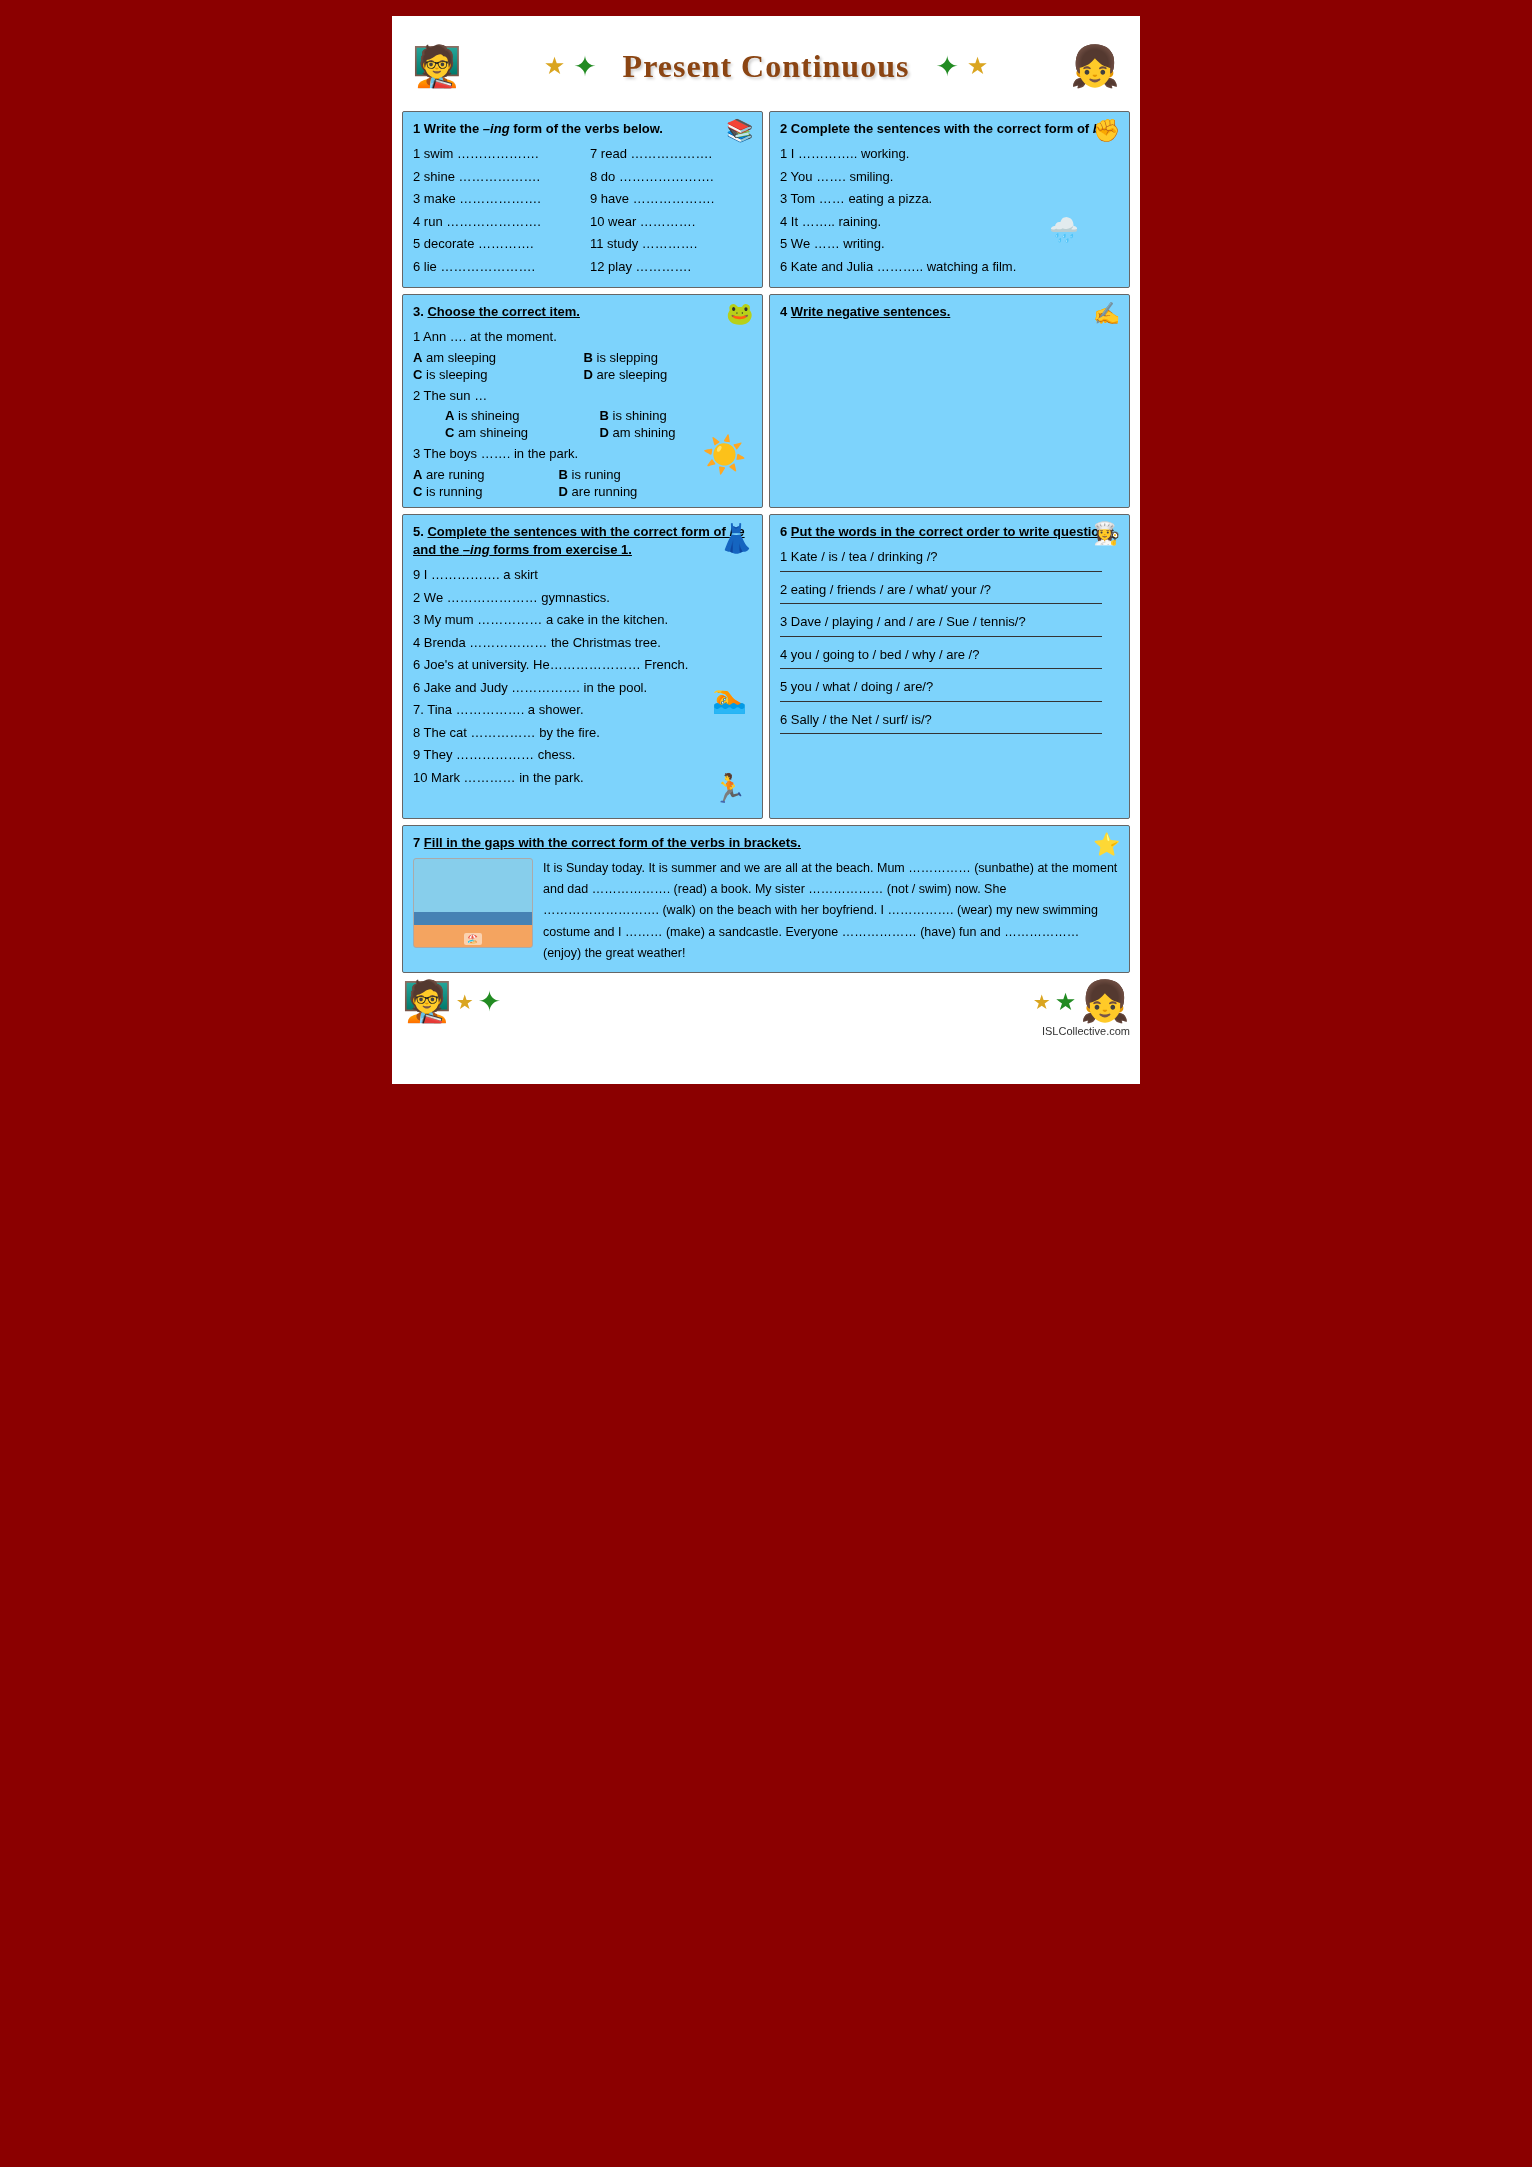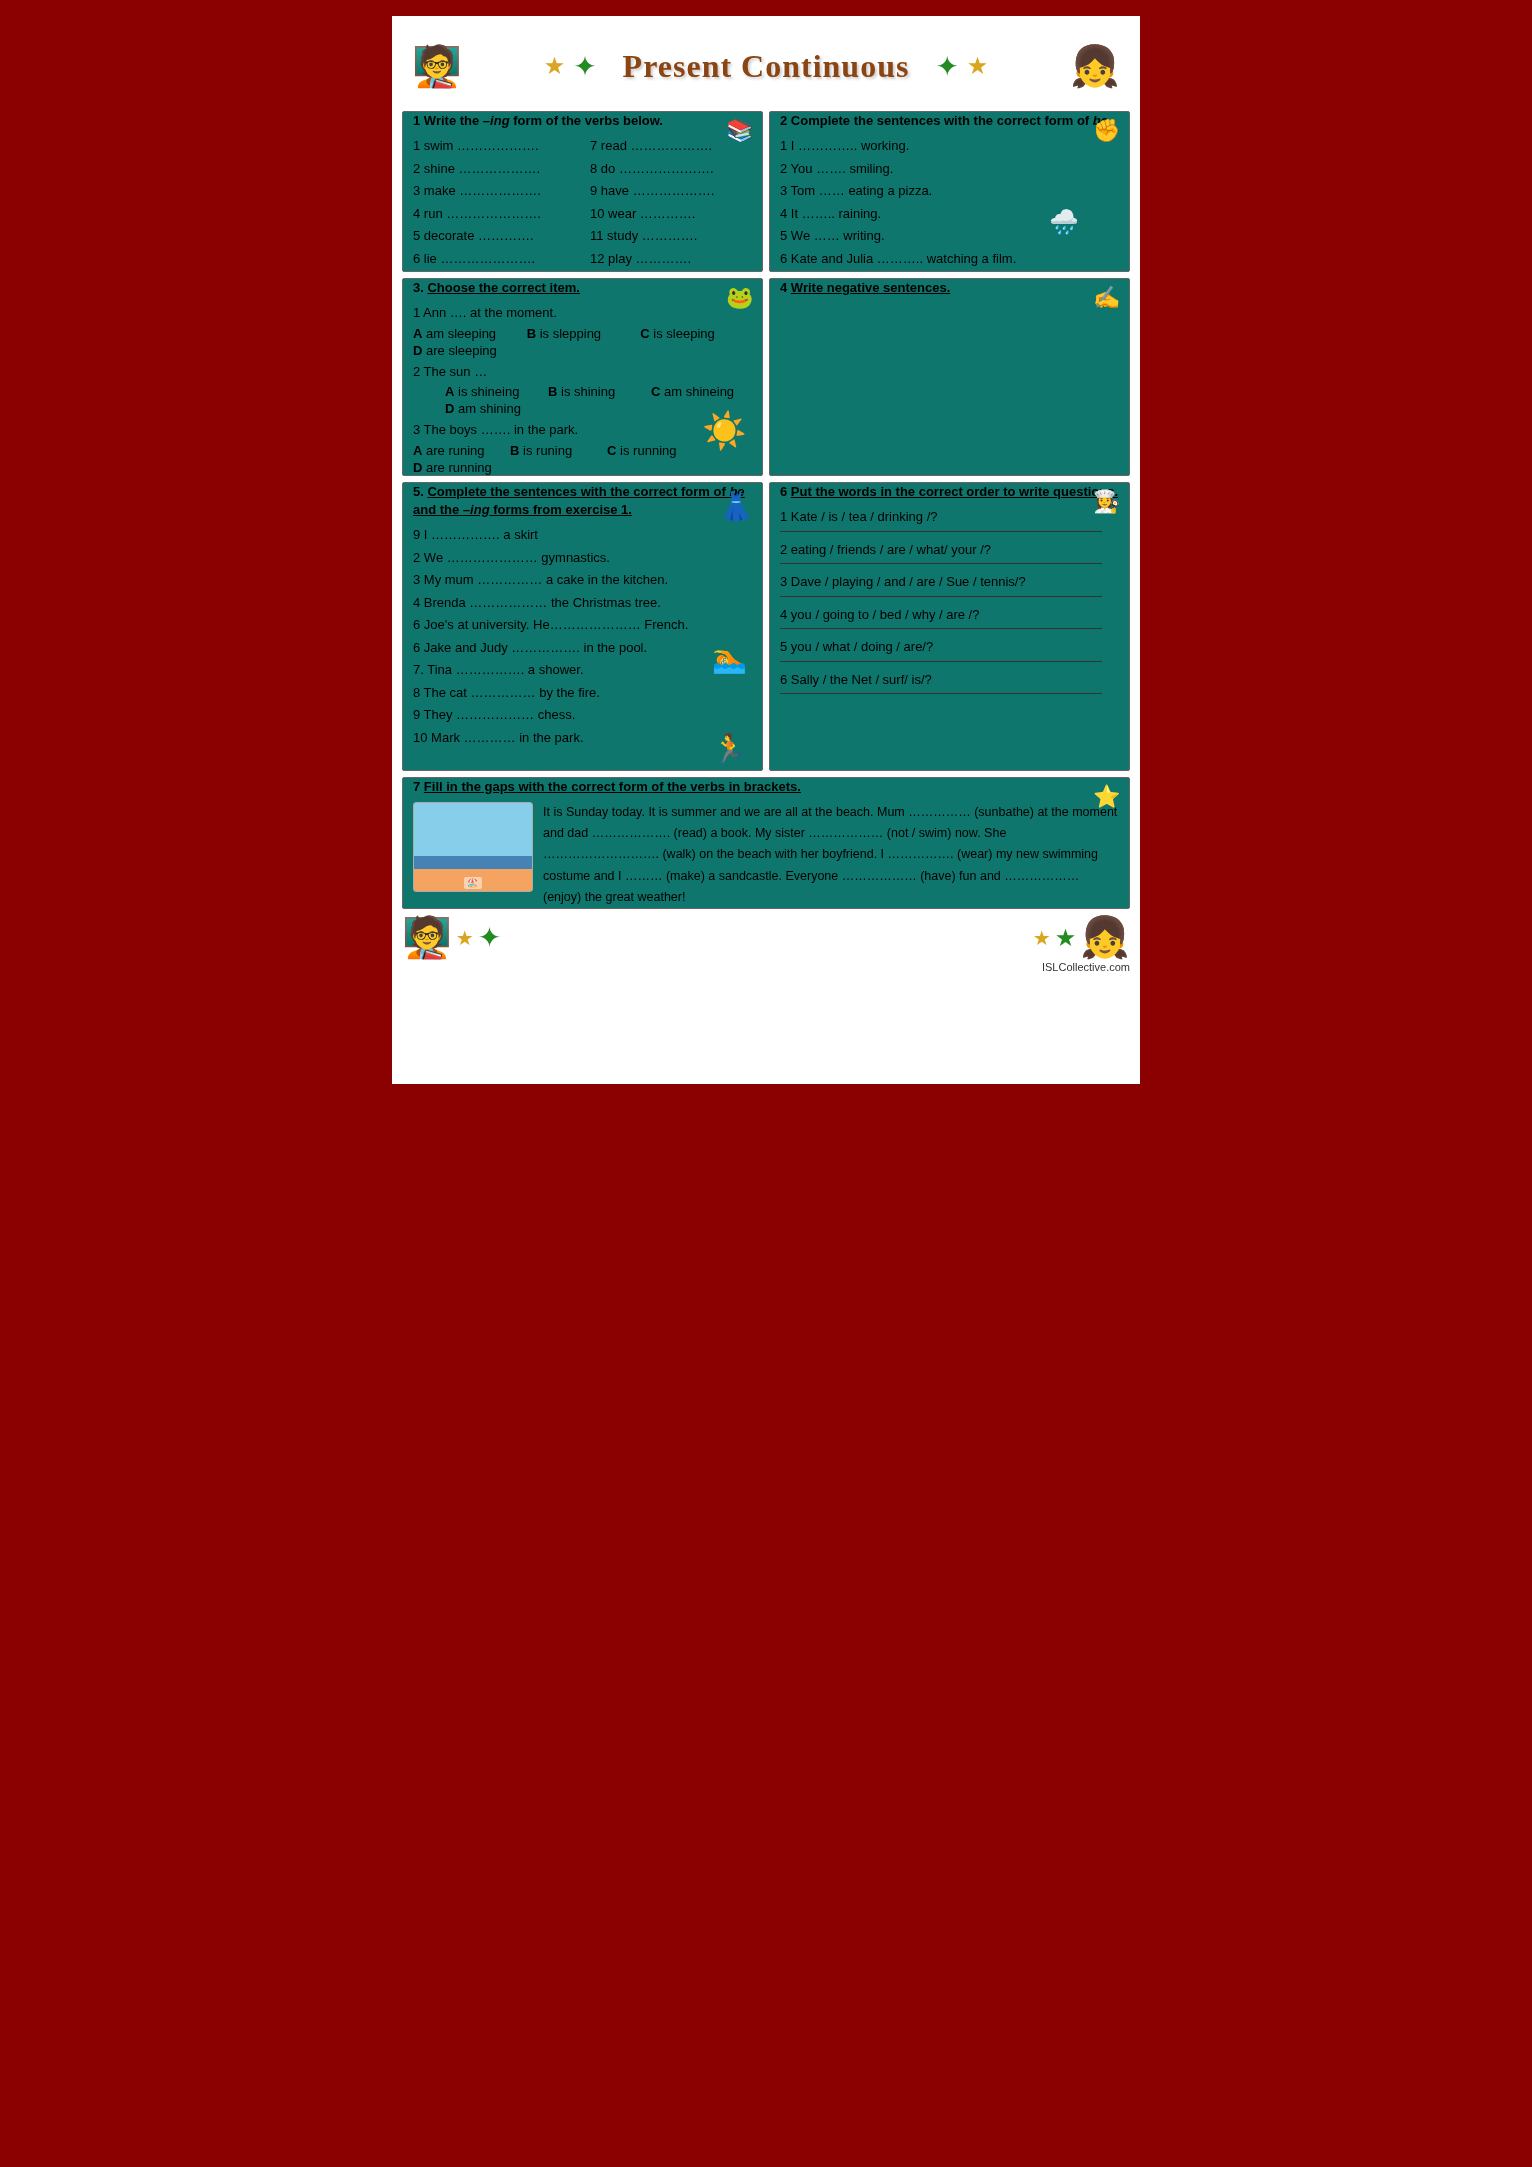--- a/index.html
+++ b/index.html
@@ -58,22 +58,22 @@
       justify-content: center;
       gap: 8px;
     }
     .exercises-grid {
       display: grid;
       grid-template-columns: 1fr 1fr;
       gap: 6px;
     }
     .exercise-box {
       border: 1.5px solid #666;
-      padding: 0 10px;
-      background: #0f766e;
+      padding: 8px 10px;
+      background: #7dd3fc;
       border-radius: 2px;
       position: relative;
     }
     .exercise-box.full-width {
       grid-column: 1 / -1;
     }
     .ex-title {
       font-weight: bold;
       font-size: 13px;
       margin-bottom: 6px;
@@ -84,21 +84,21 @@
     }
     .ex-title .underline {
       text-decoration: underline;
     }
     .item-line {
       margin-bottom: 3px;
       line-height: 1.5;
     }
     .two-col {
       display: grid;
-      grid-template-columns: 1fr 1fr 1fr;
+      grid-template-columns: 1fr 1fr;
       gap: 2px;
     }
     .answer-line {
       border-bottom: 1px solid #333;
       margin: 4px 0 8px 0;
       height: 1px;
       width: 85%;
     }
     .bold-letter {
       font-weight: bold;

